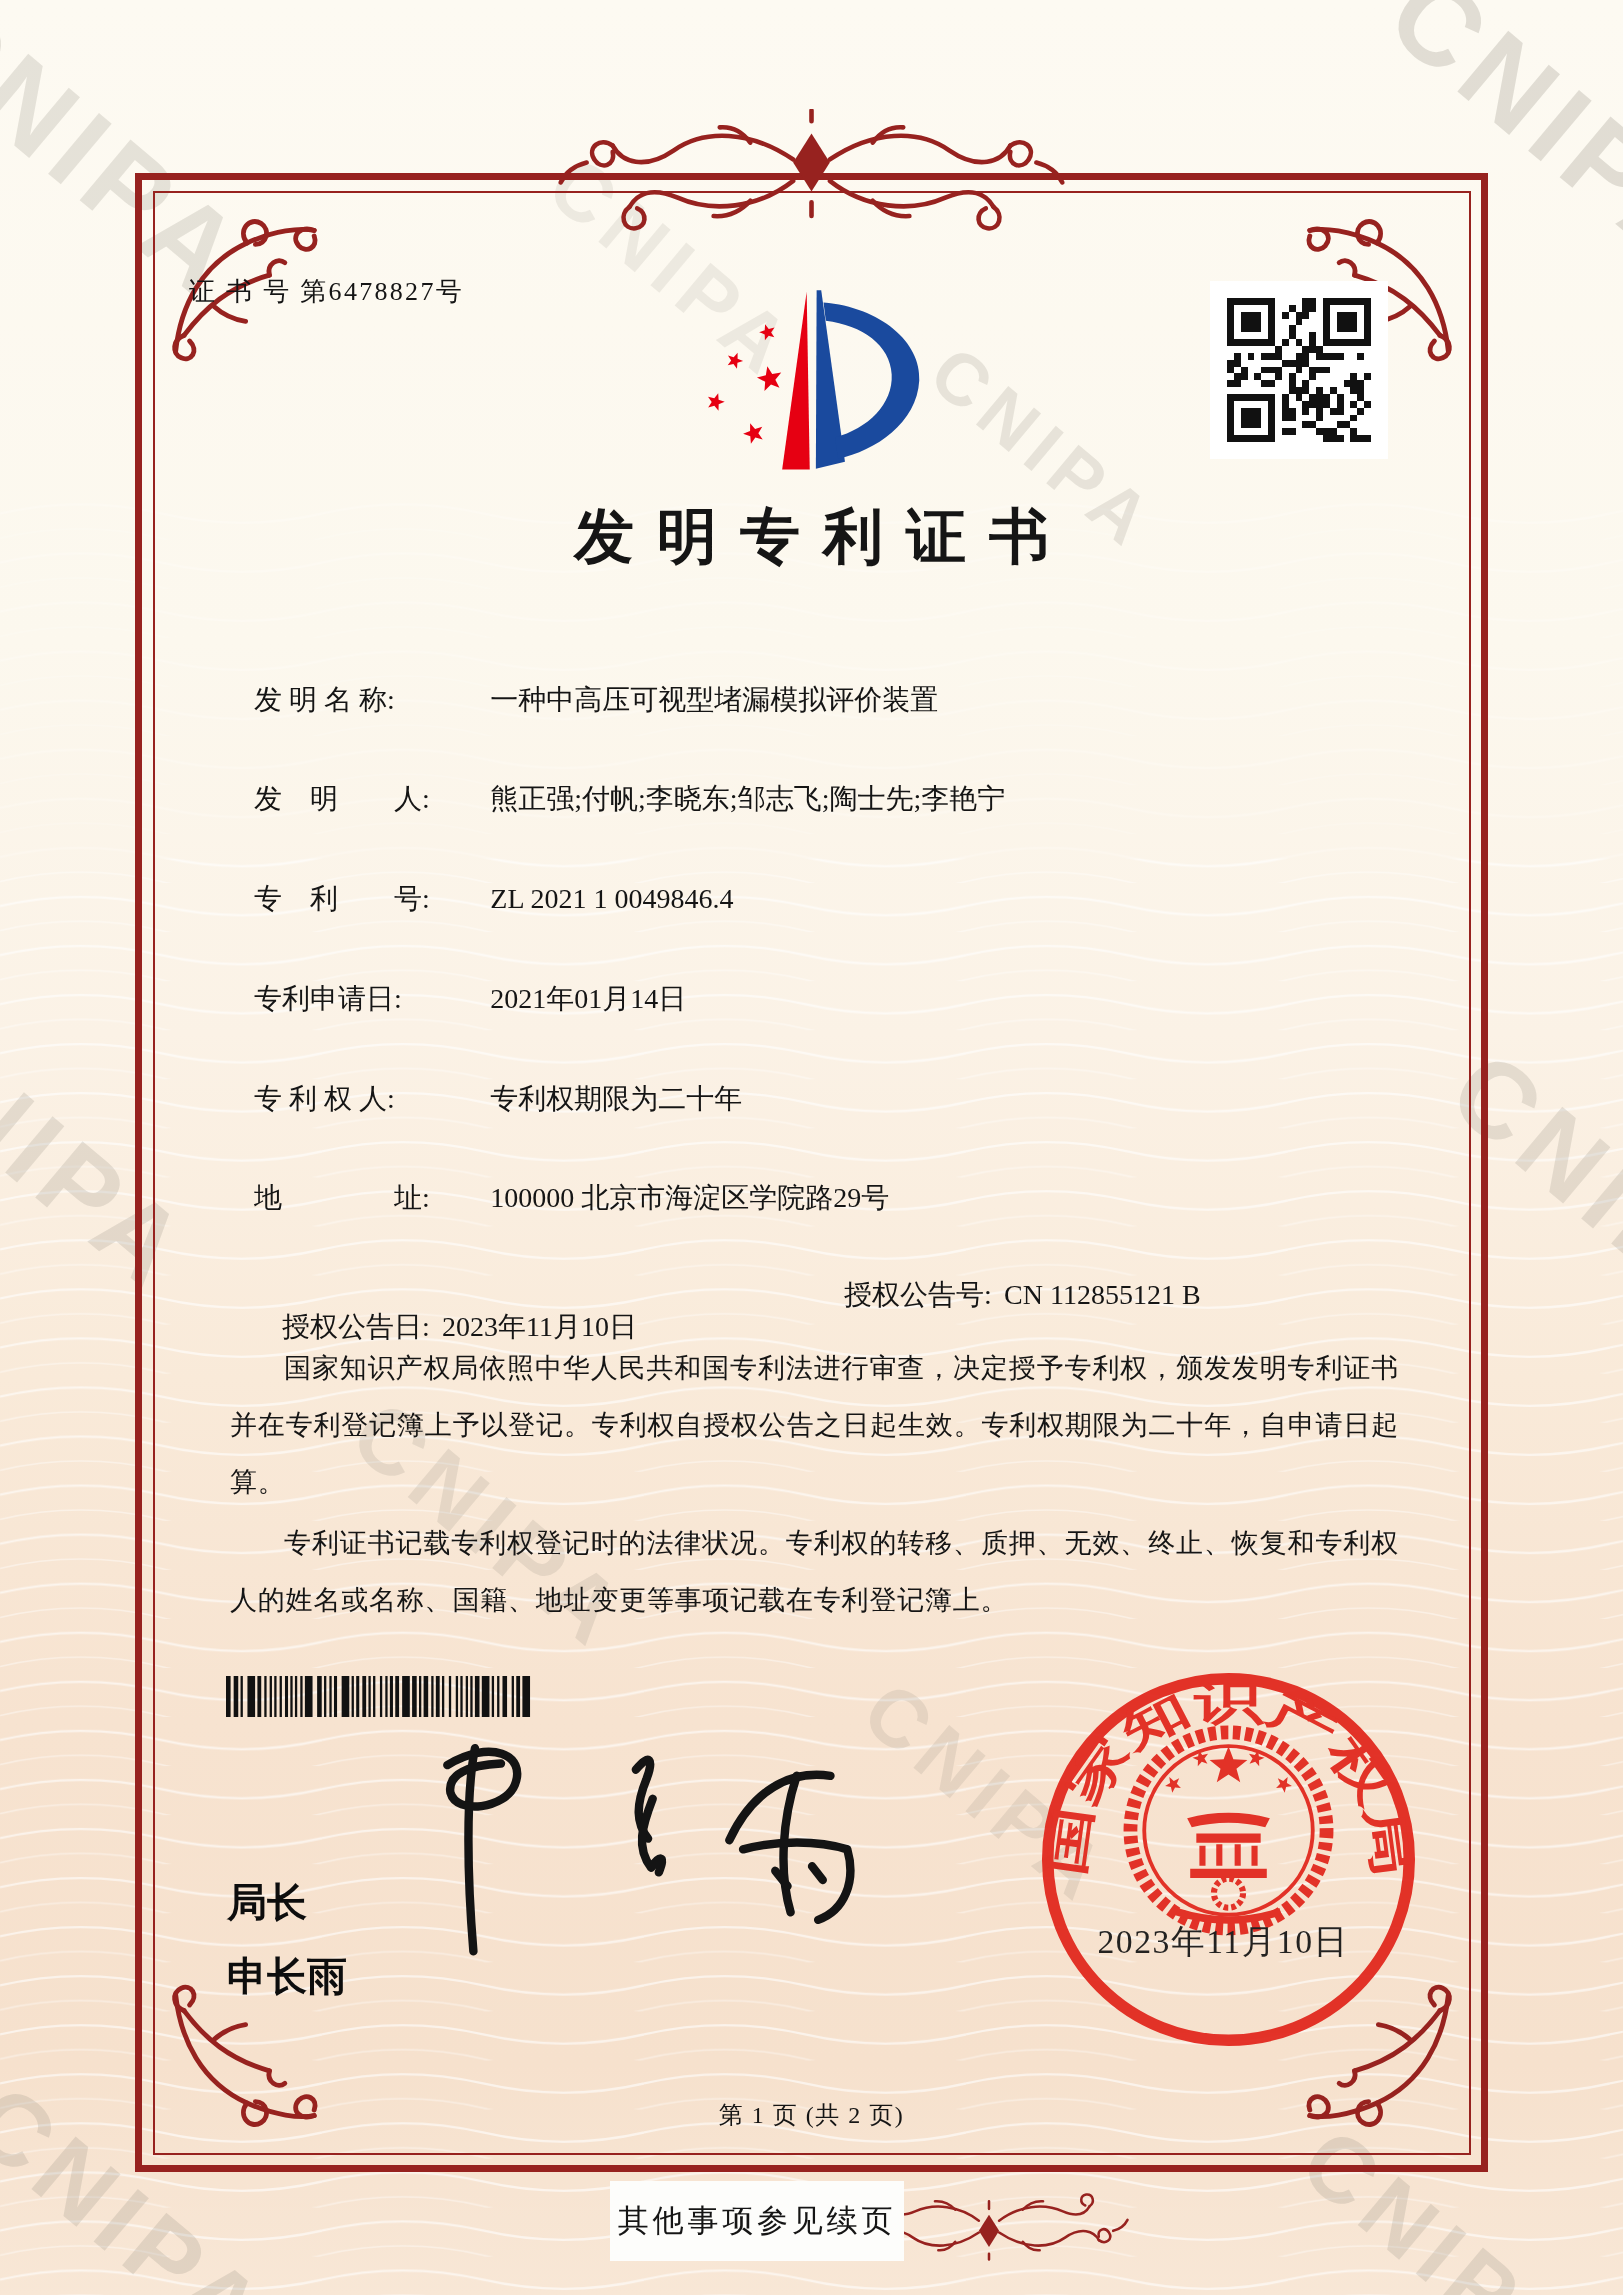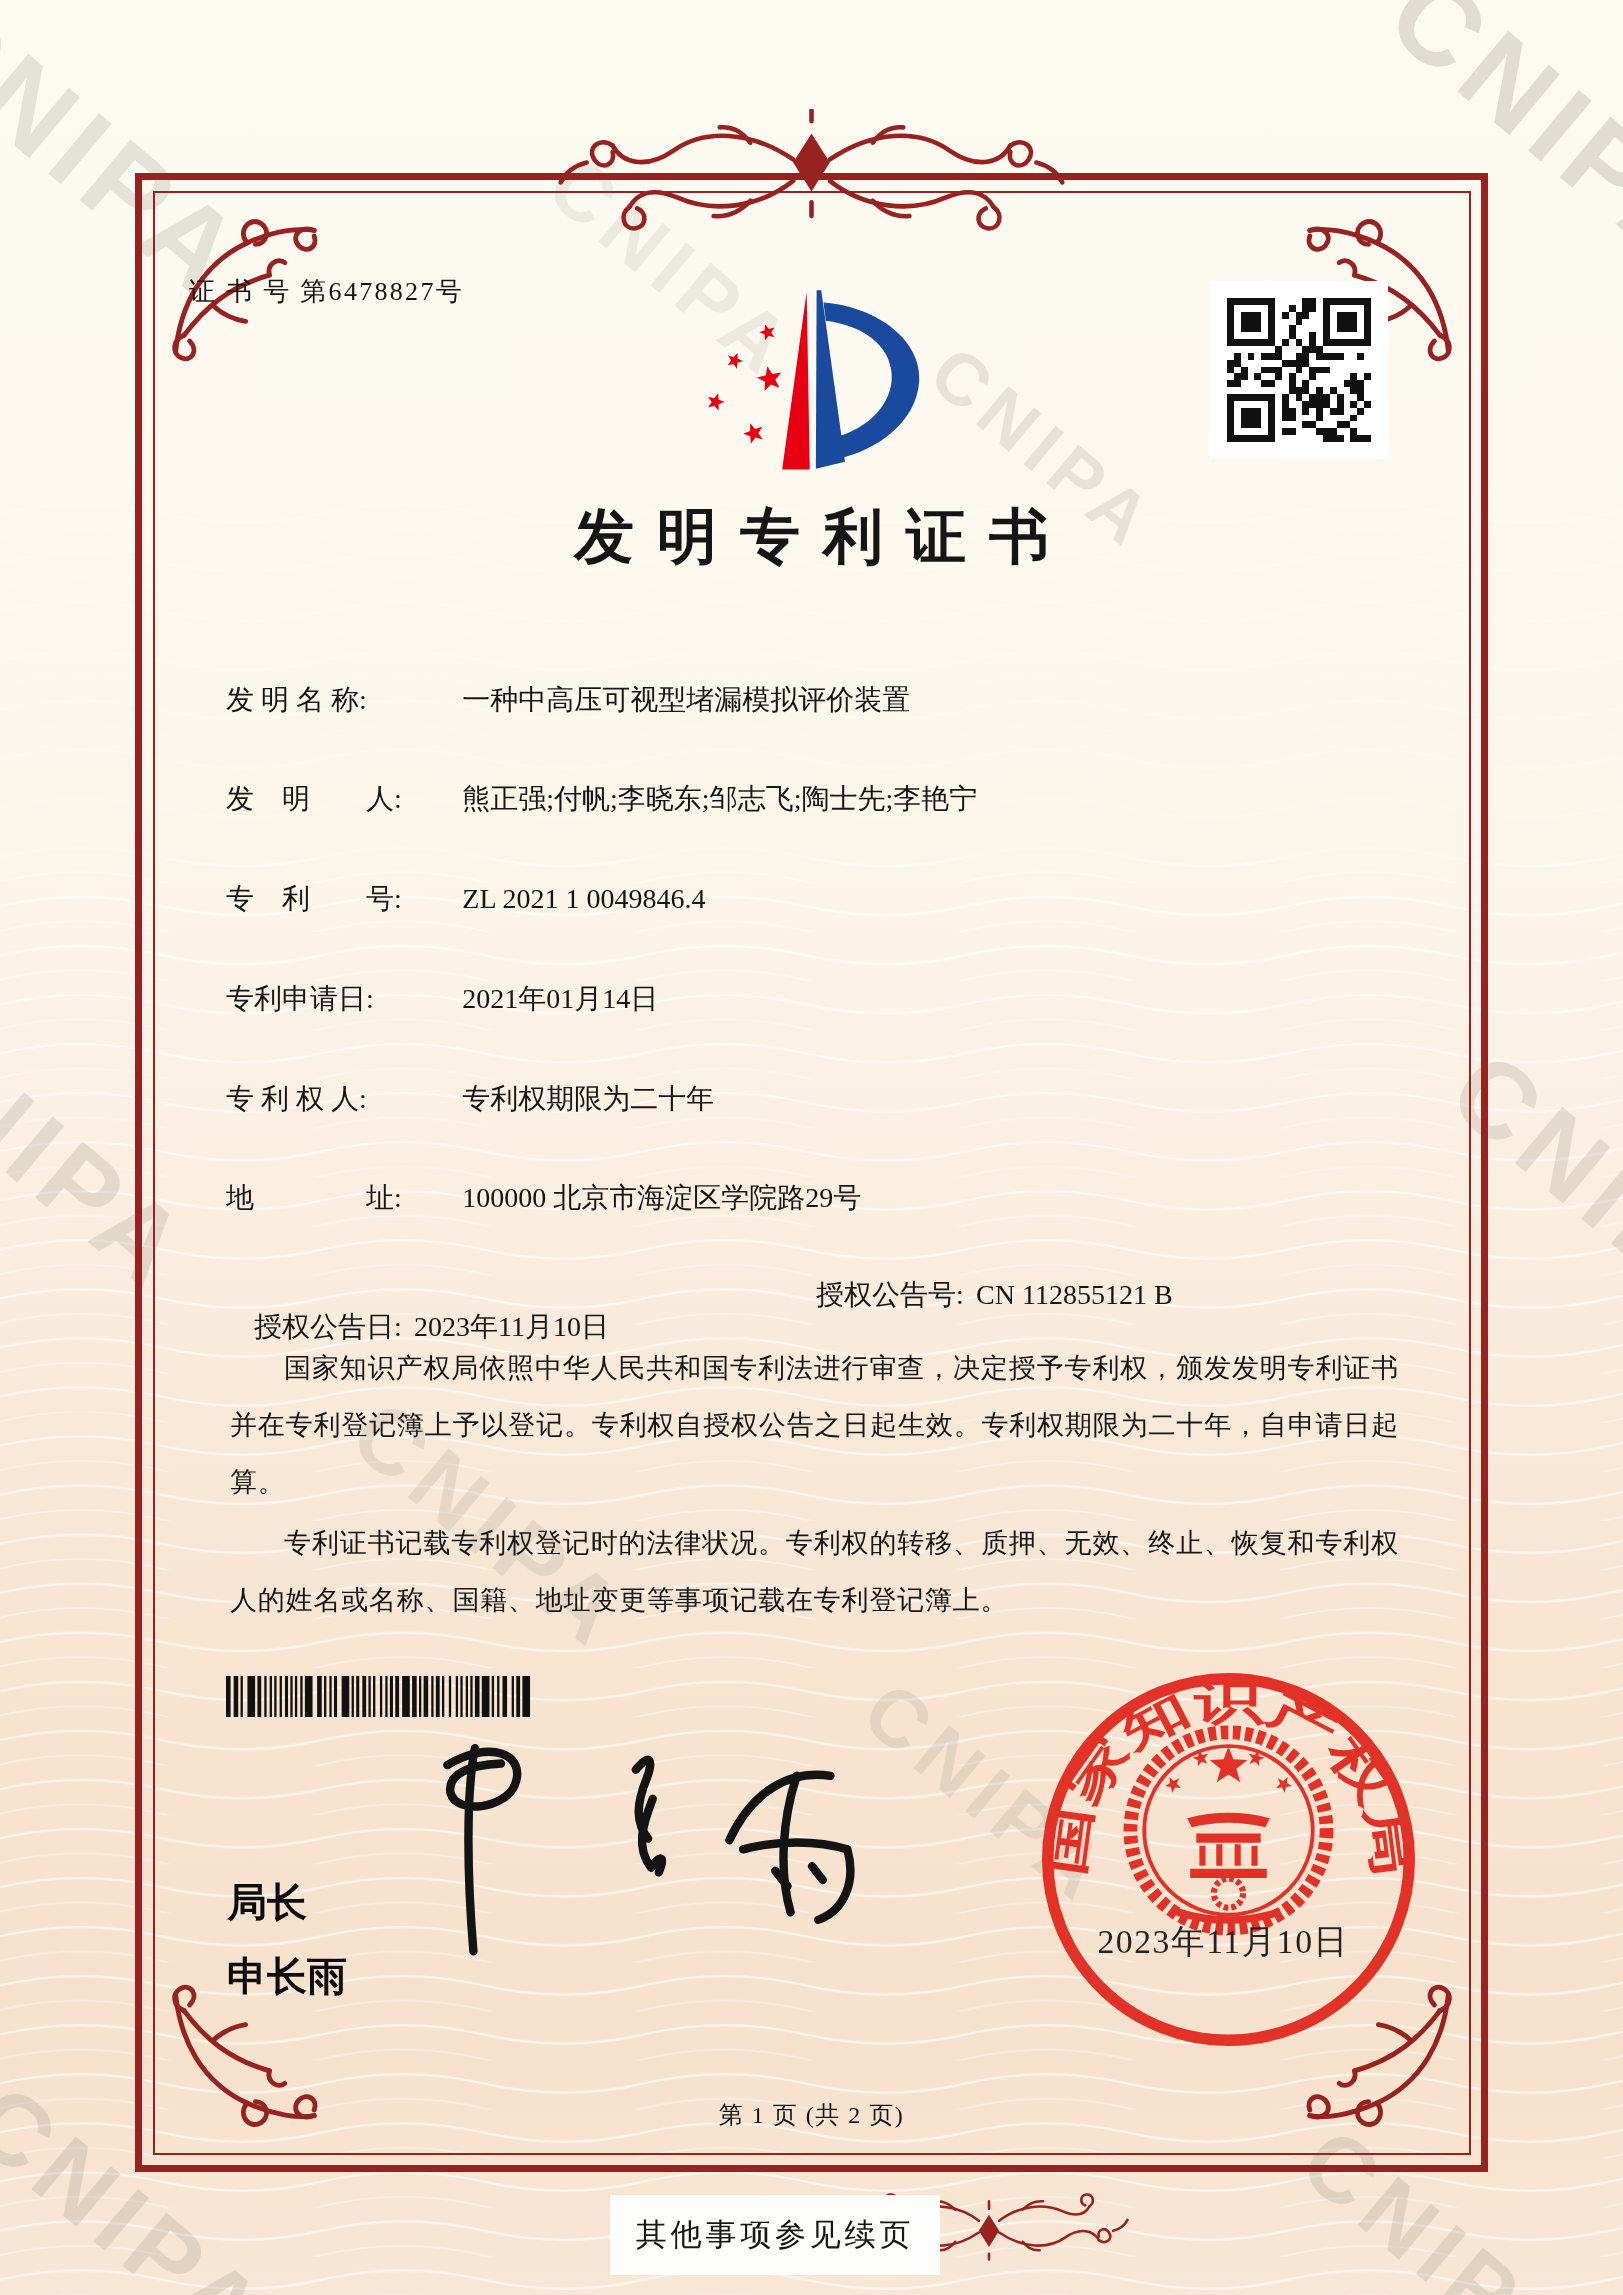--- a/index.html
+++ b/index.html
@@ -13,35 +13,35 @@
     border:7.7px solid #97221f;box-sizing:border-box;}
   .frame-inner{position:absolute;left:153px;top:191px;width:1318px;height:1964px;
     border:2.3px solid #97221f;box-sizing:border-box;}
   .cert-no{position:absolute;left:189px;top:274px;font-size:26px;letter-spacing:2.3px;}
   .qr-box{position:absolute;left:1210px;top:281px;width:178px;height:178px;background:#ffffff;}
   .qr-box svg{position:absolute;left:17px;top:17px;}
   .logo{position:absolute;left:687px;top:281px;}
   .title{position:absolute;left:0;top:497px;width:100%;text-align:center;font-size:60px;font-weight:700;
     letter-spacing:23px;text-indent:23px;font-family:Liberation Serif, serif;}
   .fieldrow{position:absolute;left:226px;width:1185px;height:46px;font-size:28px;white-space:pre;}
-  .fieldrow .lbl{display:inline-block;min-width:224px;white-space:pre;}
+  .fieldrow .lbl{display:inline-block;min-width:224px;white-space:pre;margin-left:28px;}
   .fieldrow .val{margin-left:12.3px;white-space:pre;}
   .grp2{position:absolute;left:590px;top:0;white-space:pre;}
   .grp2 .lbl{min-width:0;}
   .paras{position:absolute;left:226px;top:1336px;width:1177px;font-size:27px;line-height:57px;
     text-align:justify;letter-spacing:0.8px;}
   .paras p{margin:4px;text-indent:2em;}
   .barcode{position:absolute;left:226px;top:1676px;}
   .director{position:absolute;left:227px;top:1865px;font-family:"Liberation Sans","DejaVu Sans",sans-serif;
     font-weight:700;font-size:40px;line-height:74px;color:#0d0d0d;}
   .sig{position:absolute;left:383px;top:1725px;}
   .seal{position:absolute;left:1037px;top:1668px;}
   .page-info{position:absolute;left:0;top:2099px;width:100%;text-align:center;font-size:24px;letter-spacing:1.5px;}
-  .note-box{position:absolute;left:610px;top:2181px;width:330px;height:80px;background:#fdfdfb;
-    display:flex;align-items:center;justify-content:center;margin-top:14px;}
+  .note-box{position:absolute;left:610px;top:2181px;width:294px;height:80px;background:#fdfdfb;
+    display:flex;align-items:center;justify-content:center;}
   .note-box span{font-size:31px;letter-spacing:3.8px;}
   .orn{position:absolute;}
 </style>
 </head>
 <body>
 
 <div class="page">
 
   <svg class="layer" width="1623" height="2295" viewBox="0 0 2117 2994">
     <defs>

